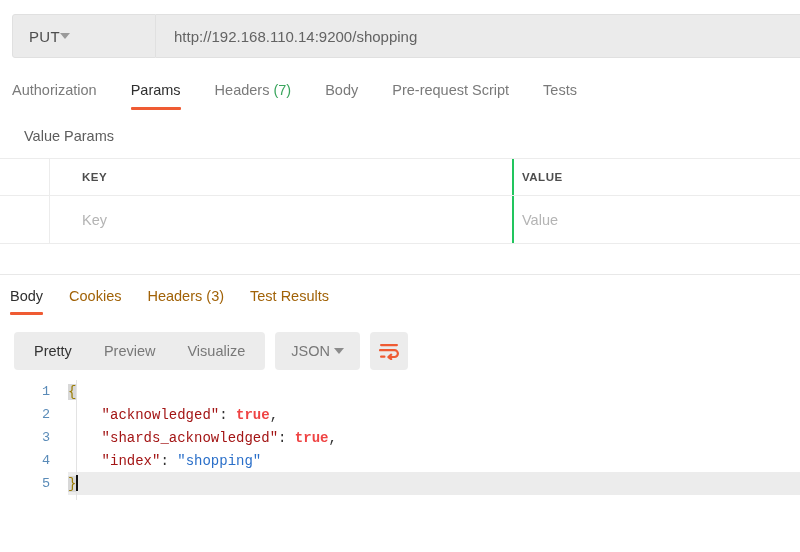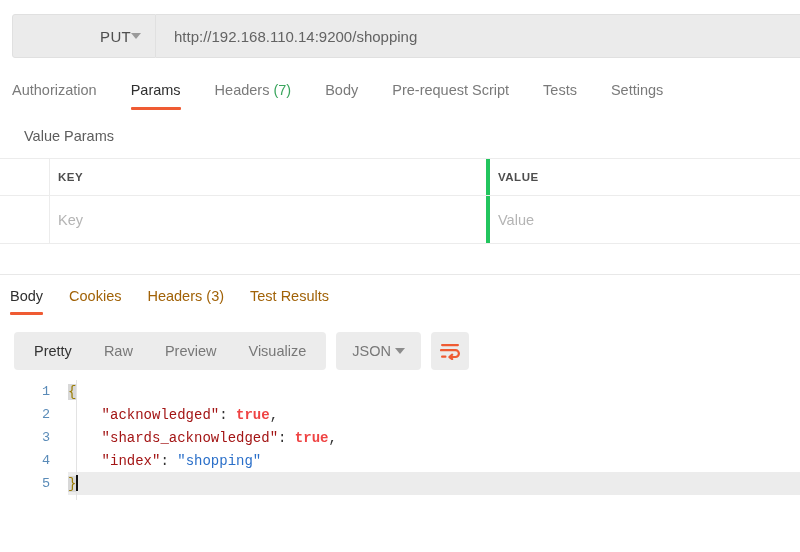--- a/index.html
+++ b/index.html
@@ -11,21 +11,21 @@
     overflow: hidden;
   }
   .app { position: relative; width: 800px; height: 552px; background:#fff; }
 
   
   .urlbar { position:absolute; left:12px; top:14px; width:800px; height:44px; display:flex; }
   .method-box {
     width: 144px; height: 44px;
     background:#ebebeb; border:1px solid #e0e0e0;
     border-radius: 3px 0 0 3px;
-    display:flex; align-items:center; justify-content:flex-end;
+    display:flex; align-items:center; justify-content:flex-start;
     padding: 0 14px 0 16px;
   }
   .method-label { font-size:15px; color:#4e4e4e; letter-spacing:.3px; }
   .caret { width:0; height:0; border-left:5px solid transparent; border-right:5px solid transparent;
            border-top:6px solid #9a9a9a; display:inline-block; }
   .url-box {
     flex:1; height:44px; background:#ebebeb;
     border:1px solid #e0e0e0; border-left:none;
     display:flex; align-items:center; padding-left:18px;
   }
@@ -42,21 +42,21 @@
   }
   .tab .count { color:#3aa55d; }
 
   
   .qp-title { position:absolute; left:24px; top:128px; font-size:14.5px; color:#5d5d5d; }
 
   .table { position:absolute; left:0; top:158px; width:800px; }
   .thead { display:flex; height:38px; border-top:1px solid #ececec; border-bottom:1px solid #ececec; }
   .trow  { display:flex; height:48px; border-bottom:1px solid #ececec; }
   .c-check { width:50px; border-right:1px solid #ececec; }
-  .c-key   { width:440px; border-right:4px solid #22c55e; display:flex; align-items:center; padding-left:8px; }
+  .c-key   { width:440px; border-right:2px solid #22c55e; display:flex; align-items:center; padding-left:8px;margin-left:24px; }
   .c-val   { flex:1; display:flex; align-items:center; padding-left:8px; }
   .th { font-size:11.5px; font-weight:bold; color:#4d4d4d; letter-spacing:.5px; }
   .ph { font-size:14.5px; color:#b4b4b4; }
 
   
   .divider { position:absolute; left:0; top:274px; width:800px; height:1px; background:#e8e8e8; }
 
   
   .res-tabs { position:absolute; left:0; top:286px; width:800px; height:34px;
               display:flex; align-items:flex-start; padding-left:10px; }
@@ -126,23 +126,20 @@
     </div>
     <div class="tab">
       <span>Body</span>
     </div>
     <div class="tab">
       <span>Pre-request Script</span>
     </div>
     <div class="tab">
       <span>Tests</span>
     </div>
-    <div class="tab">
-      <span>Settings</span>
-    </div>
   </div>
 
   <div class="qp-title">Value Params</div>
 
   <div class="table">
     <div class="thead">
       <div class="c-check"></div>
       <div class="c-key">
         <span class="th">KEY</span>
       </div>
@@ -176,21 +173,20 @@
       <span class="count">(3)</span>
     </div>
     <div class="rtab">
       <span>Test Results</span>
     </div>
   </div>
 
   <div class="fmt-row">
     <div class="seg">
       <span class="seg-item active">Pretty</span>
-      <span class="seg-item">Raw</span>
       <span class="seg-item">Preview</span>
       <span class="seg-item">Visualize</span>
     </div>
     <div class="dropdown">
       <span class="dd-label">JSON</span>
       <span class="dd-caret"></span>
     </div>
     <div class="wrapbtn">
       <svg width="20" height="18" viewBox="0 0 20 18">
         <rect x="1" y="2" width="18" height="2.2" rx="1.1" fill="#ef5b33"></rect>

